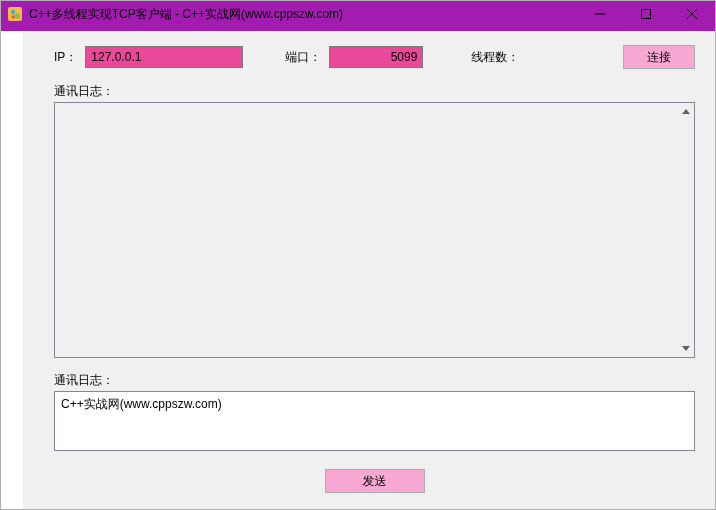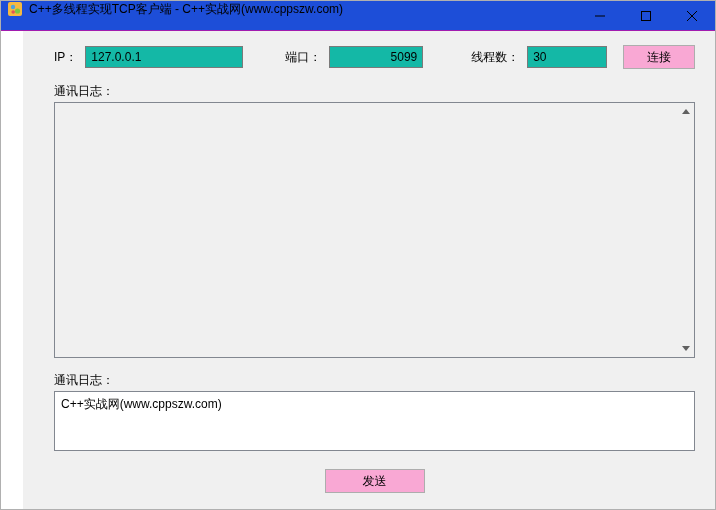--- a/index.html
+++ b/index.html
@@ -13,24 +13,24 @@
   .window {
     width: 716px;
     height: 510px;
     border: 1px solid #b0b0b0;
     background: #ffffff;
     display: flex;
     flex-direction: column;
   }
   .titlebar {
     height: 30px;
-    background: #1d4ed8;
-    border-bottom: 1px solid #a21caf;
-    display: flex;
-    align-items: flex-start;
+    background: #a21caf;
+    border-bottom: 4px solid #a21caf;
+    display: flex;
+    align-items: center;
     padding: 0 0 0 6px;
   }
   .titlebar .icon {
     width: 16px;
     height: 16px;
     margin-right: 6px;
     flex-shrink: 0;
   }
   .titlebar .title {
     flex: 1;
@@ -70,21 +70,21 @@
     margin-bottom: 14px;
   }
   .lbl {
     font-size: 12px;
     color: #000;
     white-space: nowrap;
   }
   .txt {
     height: 22px;
     border: 1px solid #7a7a7a;
-    background: #14b8a6;
+    background: #ec4899;
     font-family: inherit;
     font-size: 12px;
     padding: 0 5px;
     outline: none;
   }
   .ip-input   { width: 158px; }
   .port-input { width: 94px; text-align: right;  }
   .thr-input  { width: 80px;  }
   .spacer1 { width: 26px; }
   .spacer2 { width: 32px; }
@@ -197,21 +197,20 @@
   <div class="client">
 
     <div class="row-top">
       <span class="lbl">IP：</span>
       <input type="text" class="txt ip-input" value="127.0.0.1" style="">
       <span class="spacer1"></span>
       <span class="lbl">端口：</span>
       <input type="text" class="txt port-input" value="5099" style="">
       <span class="spacer2"></span>
       <span class="lbl">线程数：</span>
-      <input type="text" class="txt thr-input" value="30" style="">
       <span class="spacer-flex"></span>
       <button class="btn connect-btn">连接</button>
     </div>
 
     <div class="section-label">通讯日志：</div>
     <div class="log-wrap">
       <textarea class="log-area" readonly="" style=""></textarea>
       <div class="fake-scroll">
         <span class="arr">
           <svg width="8" height="5" viewBox="0 0 8 5">

